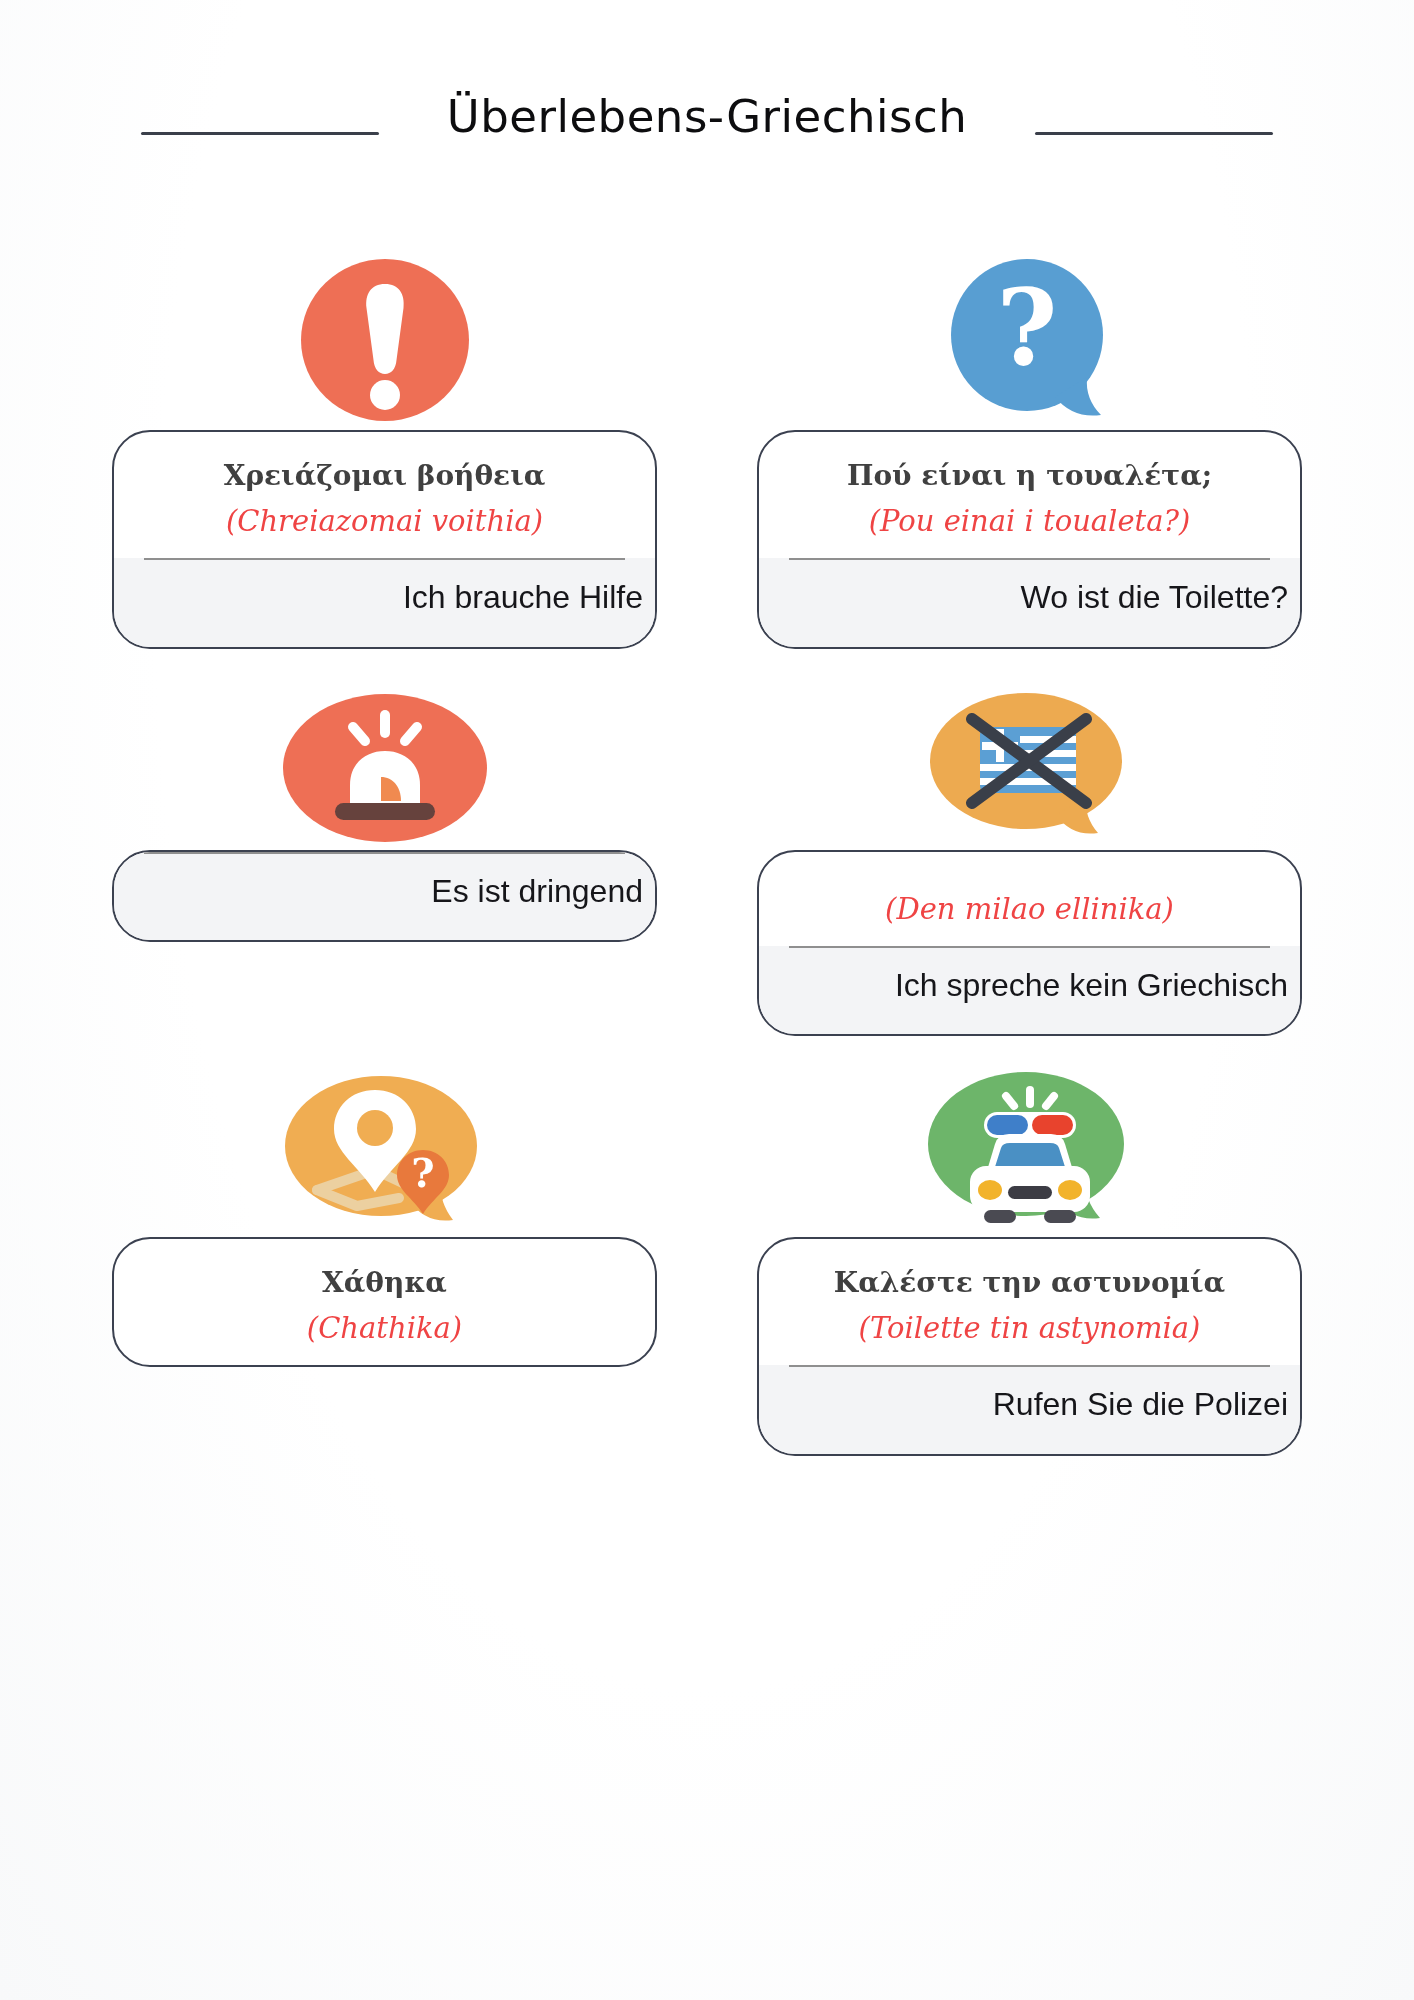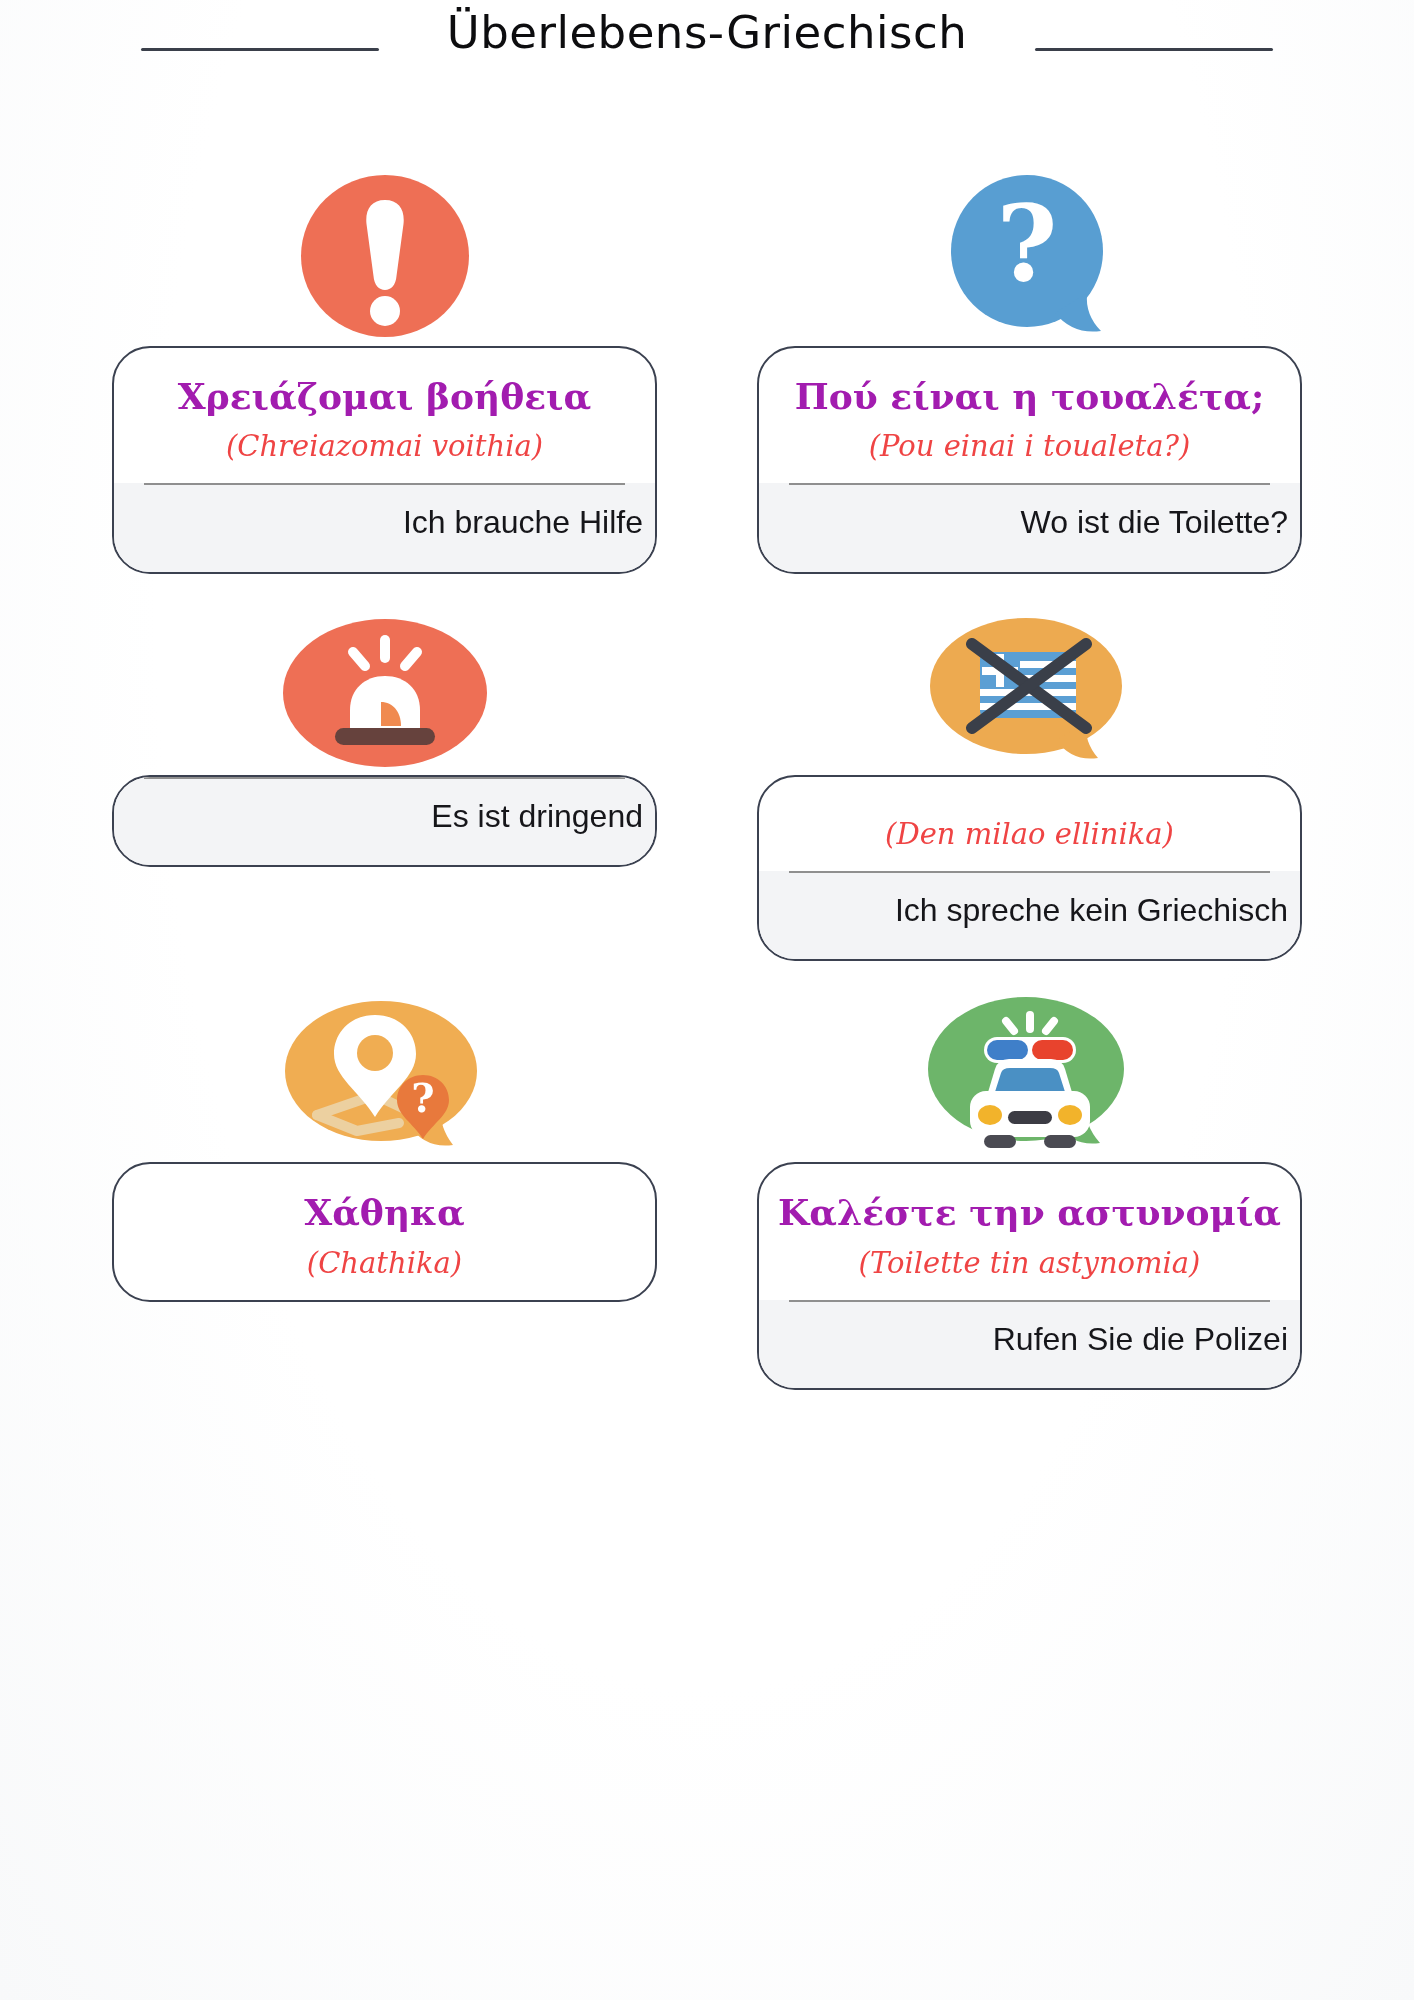--- a/index.html
+++ b/index.html
@@ -10,21 +10,21 @@
     position:relative;
     width:1414px; height:2000px;
     margin:0 auto;
     background: radial-gradient(ellipse at 50% 30%, #ffffff 55%, #f8f9fa 100%);
     overflow:hidden;
   }
 
   
   .header {
     display:flex; align-items:center; justify-content:center;
-    gap:40px;
+    padding-top:84px; gap:40px;
   }
   .header .rule {
     width:238px; height:3px; background:#3a3f4a; border-radius:2px;
     margin-top:34px;
   }
   .title-wrap {
     background:#ffffff; border-radius:24px; padding:6px 28px;
     box-shadow:0 0 26px 18px rgba(255,255,255,0.9);
   }
   .title {
@@ -52,21 +52,21 @@
     width:100%;
     border:2.5px solid #3b4150;
     border-radius:38px;
     background:#ffffff;
     overflow:hidden;
     display:flex; flex-direction:column;
   }
   .card-top { padding:28px 18px 20px; text-align:center; }
   .greek {
     font-family:"DejaVu Serif", serif;
-    font-weight:700; font-size:36px; color:#a21caf;
+    font-weight:700; font-size:28px; color:#404040;
     line-height:1.15;
   }
   .translit {
     font-family:"DejaVu Serif", serif;
     font-style:italic; font-size:29px; color:#ef4444;
     margin-top:12px;
   }
   .card-bottom {
     position:relative;
     background:#f3f4f6;

